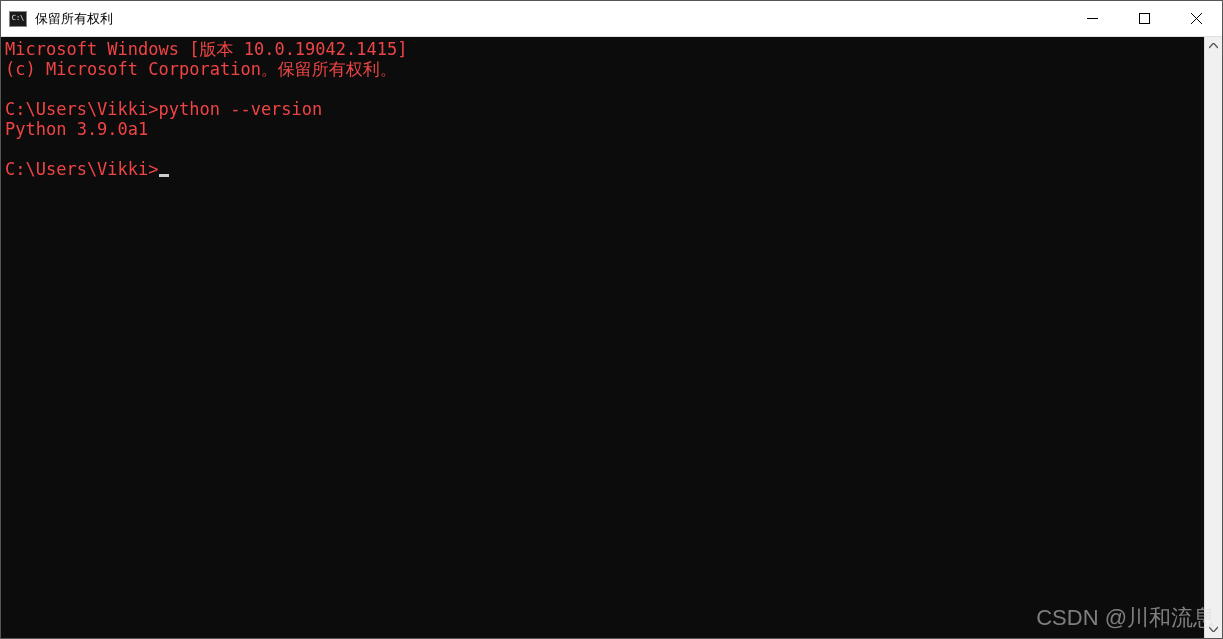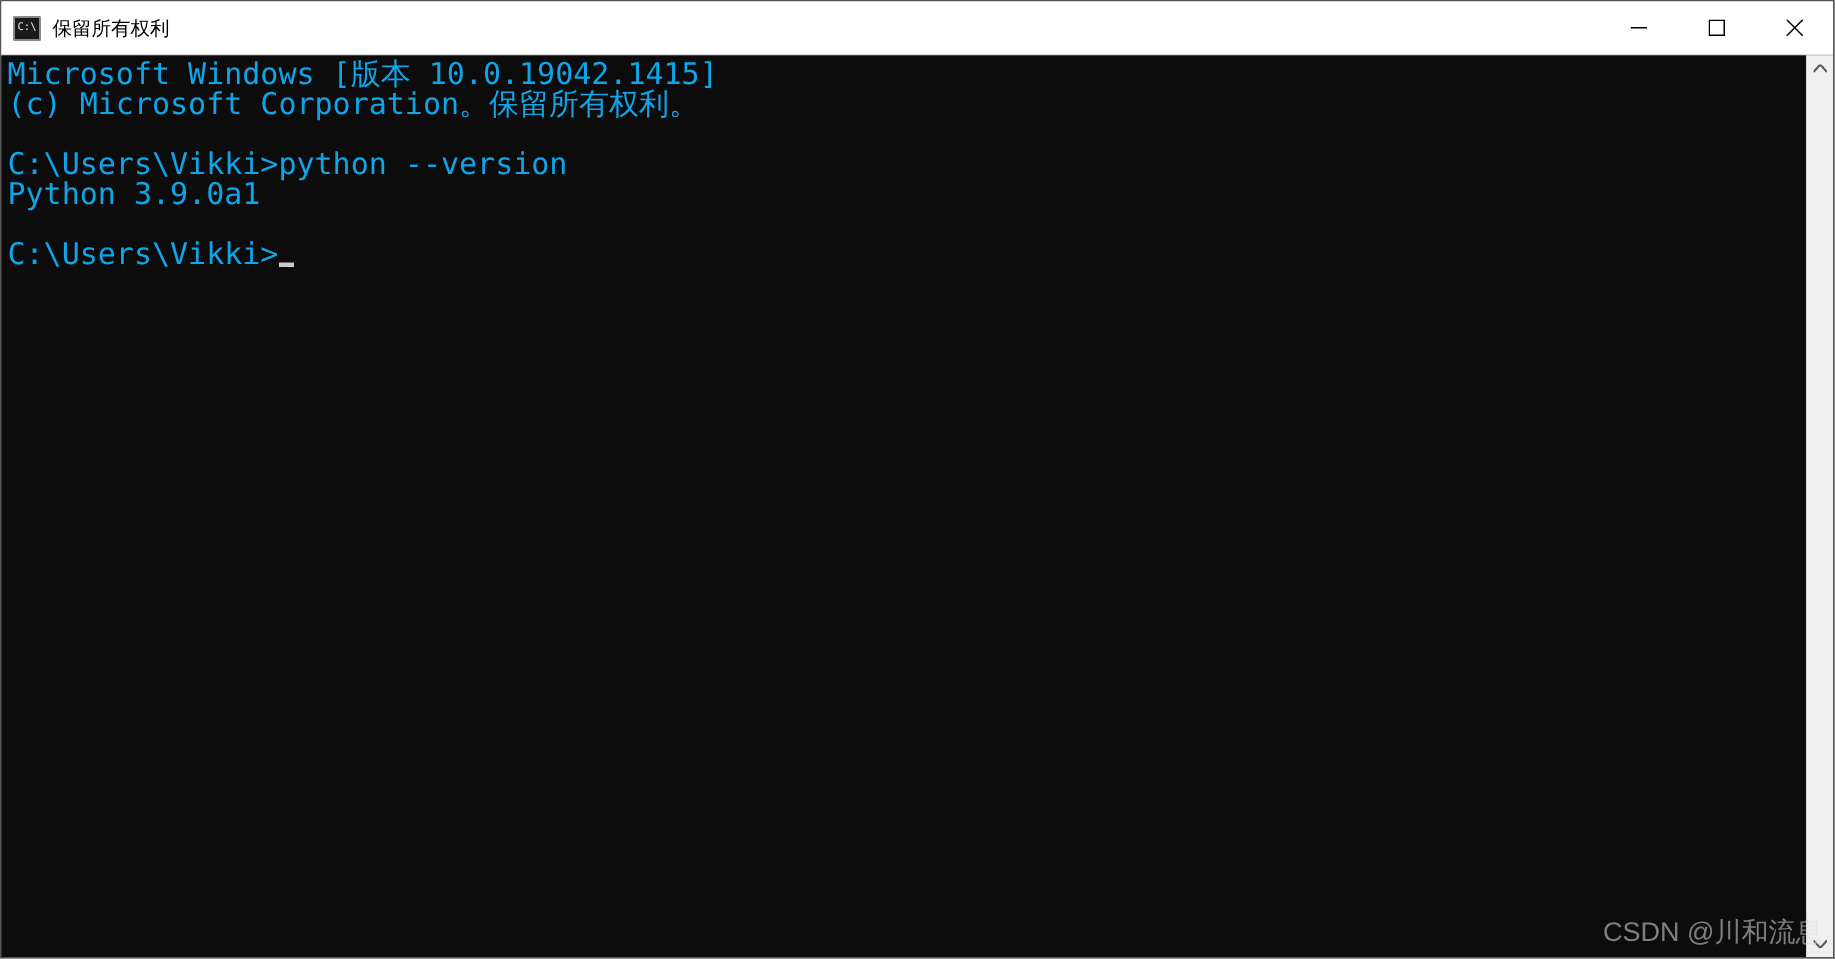--- a/index.html
+++ b/index.html
@@ -75,27 +75,28 @@
     .title-btn svg { width: 11px; height: 11px; }
     .terminal-wrap {
       flex: 1;
       display: flex;
       background: #0c0c0c;
       min-height: 0;
     }
     .terminal {
       flex: 1;
       background: #0c0c0c;
-      color: #0ea5e9;
+      color: #ef4444;
       font-family: "Consolas", "NSimSun", "SimSun", monospace;
-      font-size: 20px;
+      font-size: 17px;
       line-height: 20px;
       padding: 2px 4px;
       white-space: pre;
       overflow: hidden;
+      border-radius: 17px;
     }
     .scrollbar {
       width: 18px;
       background: #f0f0f0;
       position: relative;
       display: flex;
       flex-direction: column;
       border-left: 1px solid #ddd;
     }
     .scroll-arrow {
@@ -117,21 +118,21 @@
       width: 10px;
       height: 3px;
       background: #cccccc;
       vertical-align: -2px;
     }
     .watermark {
       position: absolute;
       bottom: 6px;
       right: 8px;
       color: rgba(220,220,220,0.55);
-      font-size: 18px;
+      font-size: 22px;
       font-family: "Microsoft YaHei", sans-serif;
       pointer-events: none;
     }
   </style>
 </head>
 <body>
 
 <div class="window">
   <div class="titlebar">
     <div class="titlebar-left">

